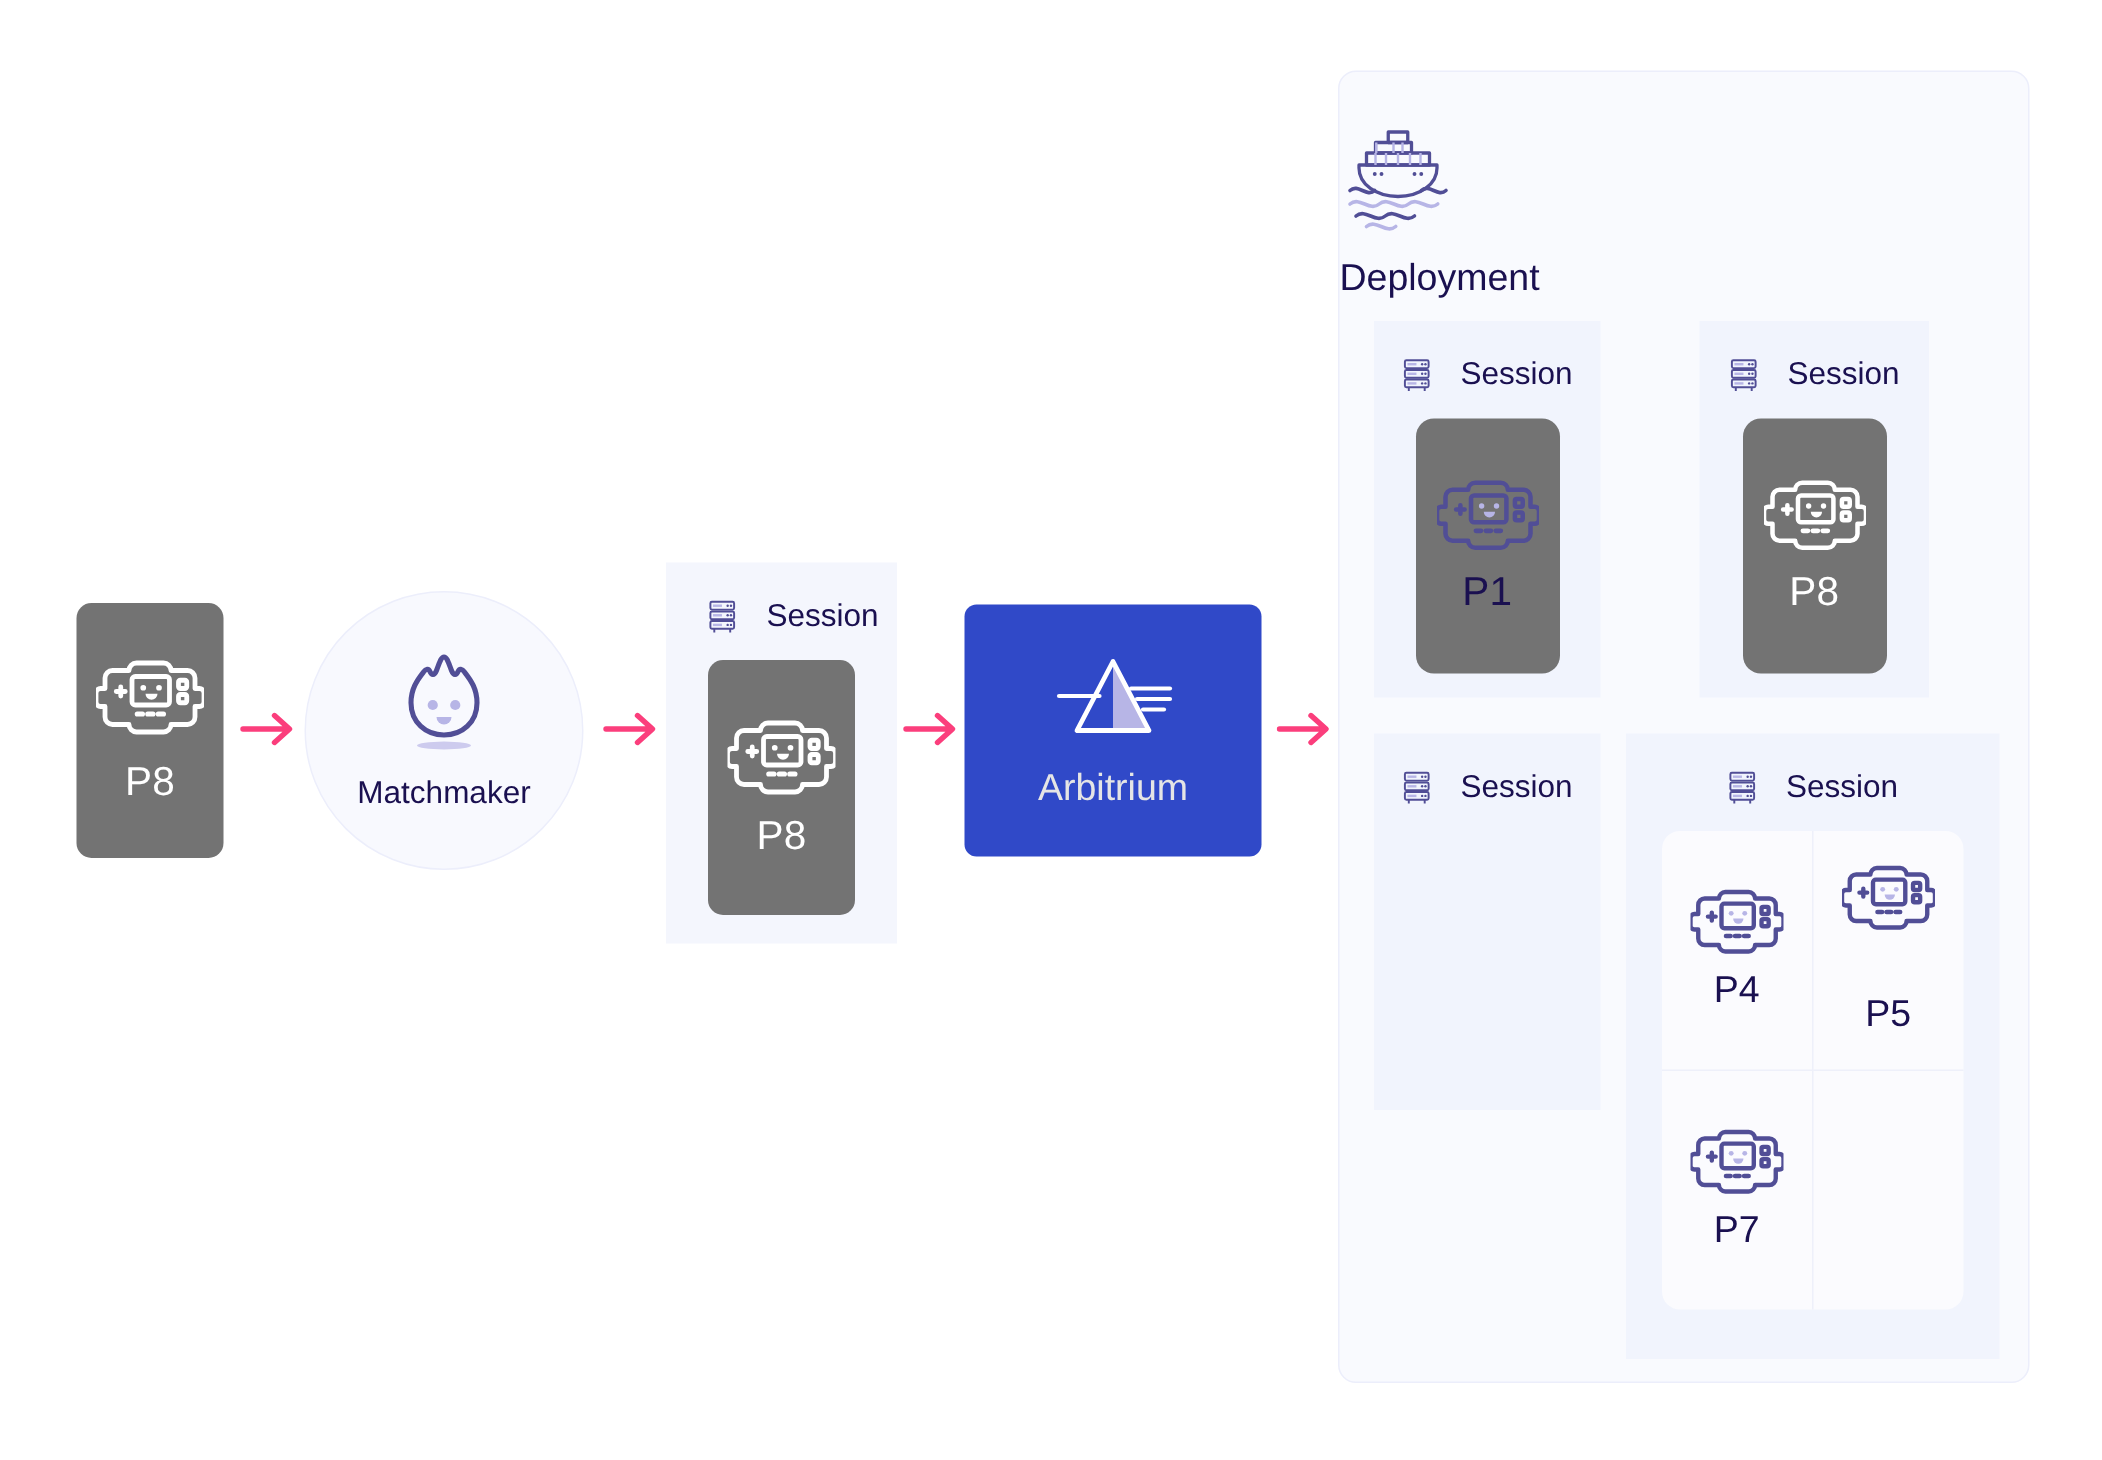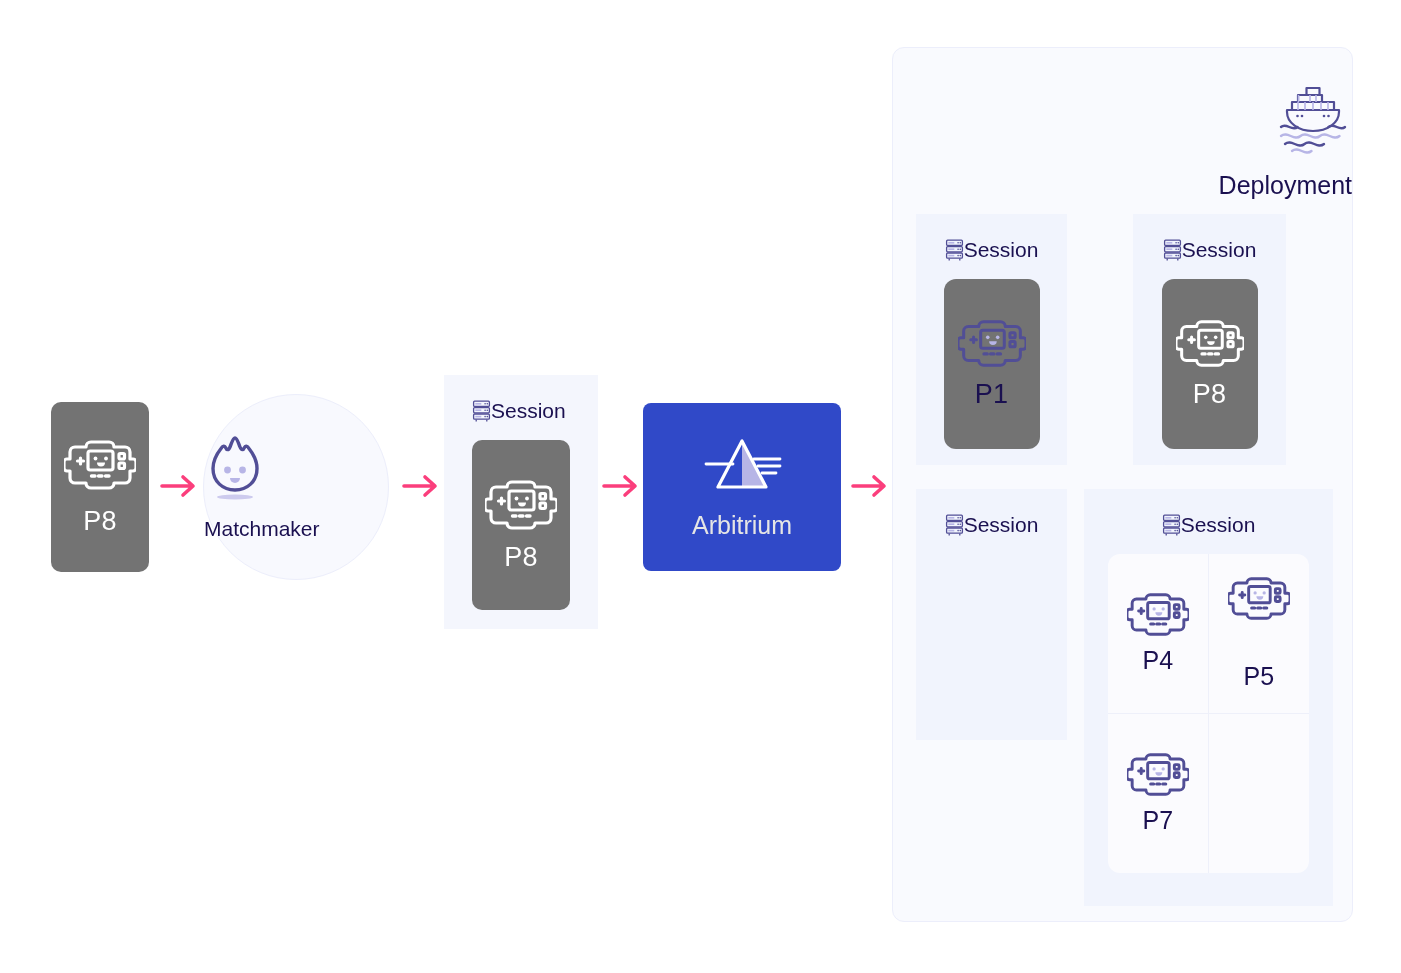--- a/index.html
+++ b/index.html
@@ -60,21 +60,21 @@
   .matchmaker {
     left: 203px;
     top: 394px;
     width: 186px;
     height: 186px;
     border-radius: 50%;
     background: #f8f9fe;
     border: 1px solid #eceefb;
     display: flex;
     flex-direction: column;
-    align-items: flex-start;
+    align-items: center;
     justify-content: center;
     box-sizing: border-box;
   }
   .matchmaker .mm-label {
     font-size: 21px;
     color: #1a1050;
     margin-top: 16px;
   }
 
   
@@ -86,21 +86,21 @@
   }
 
   
   .session-box {
     background: #f4f6fd;
     box-sizing: border-box;
   }
   .session-head {
     display: flex;
     align-items: center;
-    gap: 0;
+    gap: 20px;
     font-size: 21px;
     color: #1a1050;
   }
 
   .left-session {
     left: 444px;
     top: 375px;
     width: 154px;
     height: 254px;
     padding: 24px 0 0 0;
@@ -139,21 +139,21 @@
     width: 461px;
     height: 875px;
     background: #f9fafe;
     border: 1px solid #eceefb;
     border-radius: 12px;
     box-sizing: border-box;
   }
   .deployment-head {
     display: flex;
     flex-direction: column;
-    align-items: flex-end;
+    align-items: flex-start;
     margin-top: 35px;
   }
   .deployment-head .dep-label {
     font-size: 25px;
     color: #1a1050;
     margin-top: 14px;
   }
 
   
   .sess {

